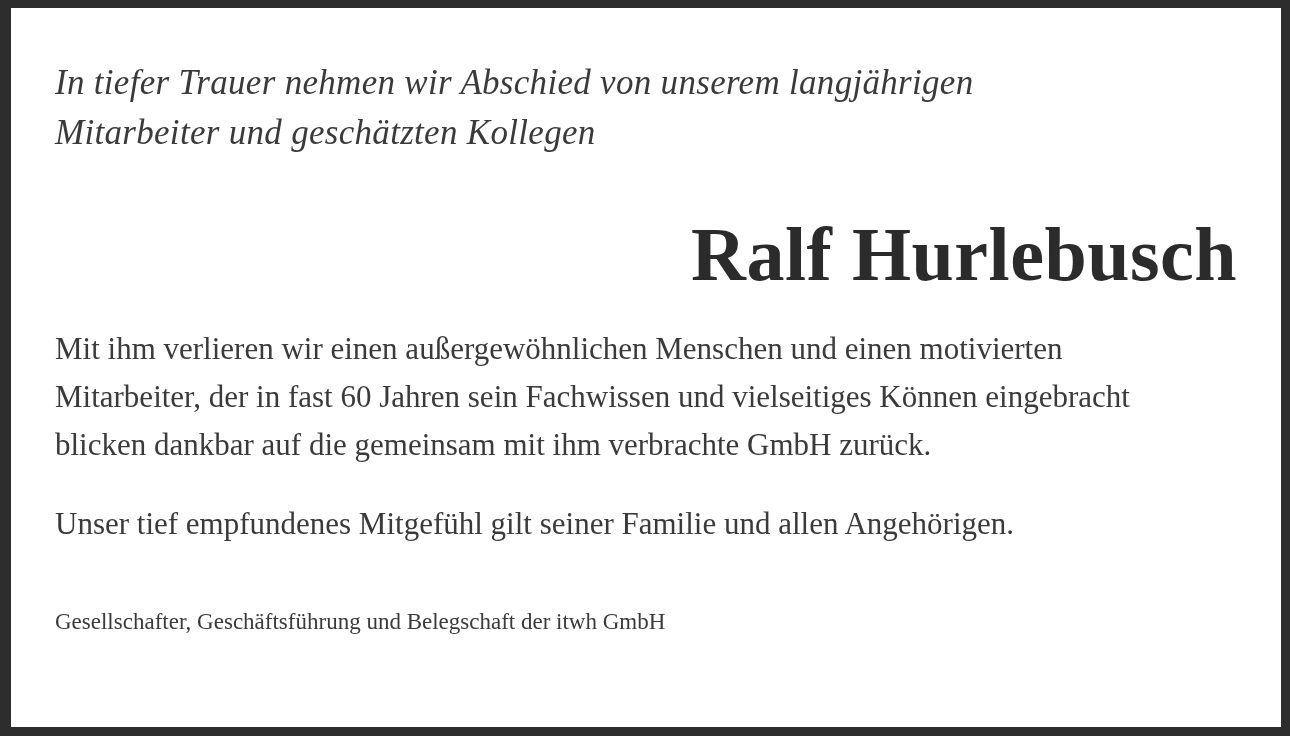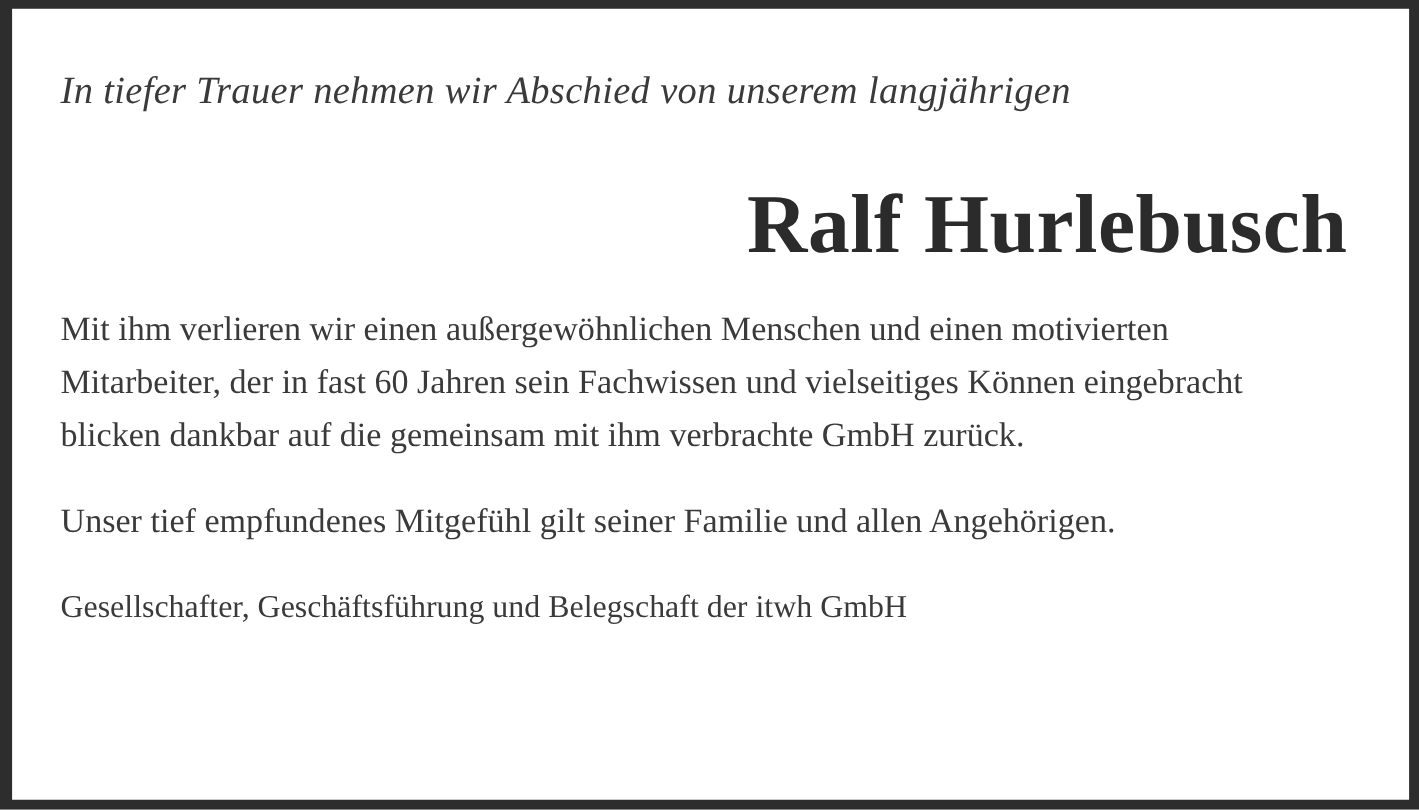--- a/index.html
+++ b/index.html
@@ -21,21 +21,21 @@
     width: 1290px;
     height: 736px;
     background: var(--background);
     border-style: solid;
     border-color: var(--frame);
     border-width: 8px 9px 9px 11px;
   }
   .content {
     width: 100%;
     height: 100%;
-    padding: 50px 56px 0 44px;
+    padding: 50px 44px 0 44px;
     font-family: "Liberation Serif", "DejaVu Serif", serif;
     color: var(--text);
   }
   .intro {
     font-style: italic;
     font-size: 35px;
     line-height: 50px;
     letter-spacing: 0.3px;
   }
   .intro-line { white-space: nowrap; }
@@ -54,34 +54,35 @@
     line-height: 48px;
   }
   .body-line { white-space: nowrap; }
   .condolence {
     margin-top: 31px;
     font-size: 31px;
     line-height: 48px;
     white-space: nowrap;
   }
   .signature {
-    margin-top: 34px;
-    font-size: 29px;
+    margin-top: 54px;
+    font-size: 23px;
     line-height: 40px;
     white-space: nowrap;
   }
 </style>
 </head>
 <body>
 
 <div class="frame">
   <div class="content">
 
     <div class="intro">
       <div class="intro-line">In tiefer Trauer nehmen wir Abschied von unserem langjährigen</div>
+      <div class="intro-line">Mitarbeiter und geschätzten Kollegen</div>
     </div>
 
     <div class="deceased-name">Ralf Hurlebusch</div>
 
     <div class="body-text">
       <div class="body-line">Mit ihm verlieren wir einen außergewöhnlichen Menschen und einen motivierten</div>
       <div class="body-line">Mitarbeiter, der in fast 60 Jahren sein Fachwissen und vielseitiges Können eingebracht</div>
       <div class="body-line">blicken dankbar auf die gemeinsam mit ihm verbrachte GmbH zurück.</div>
     </div>
 

